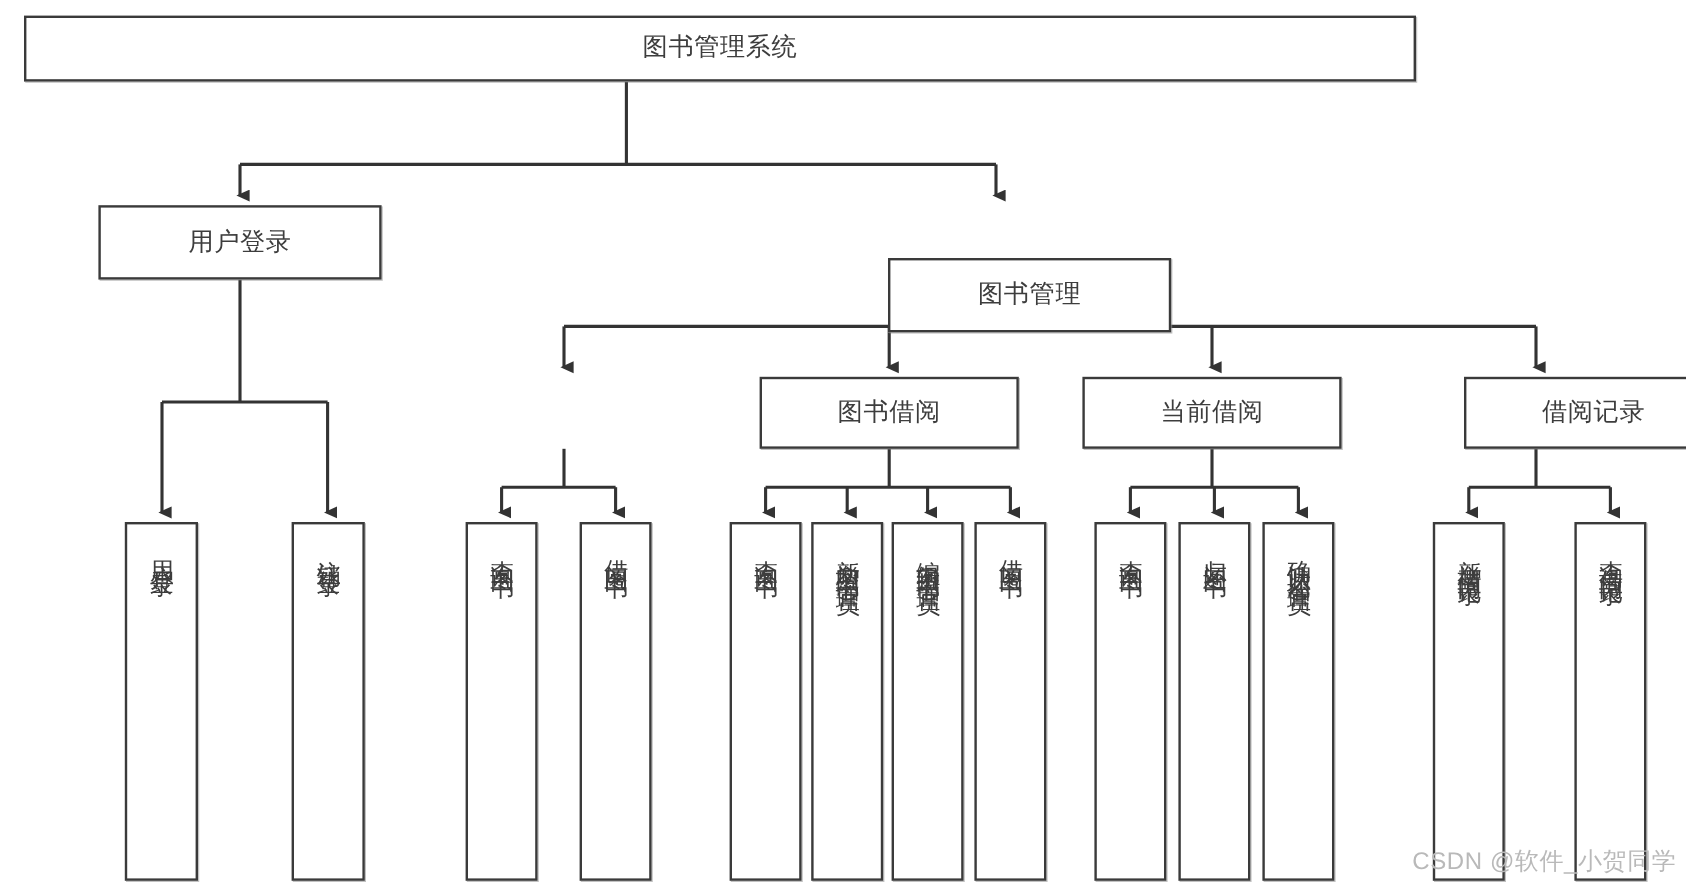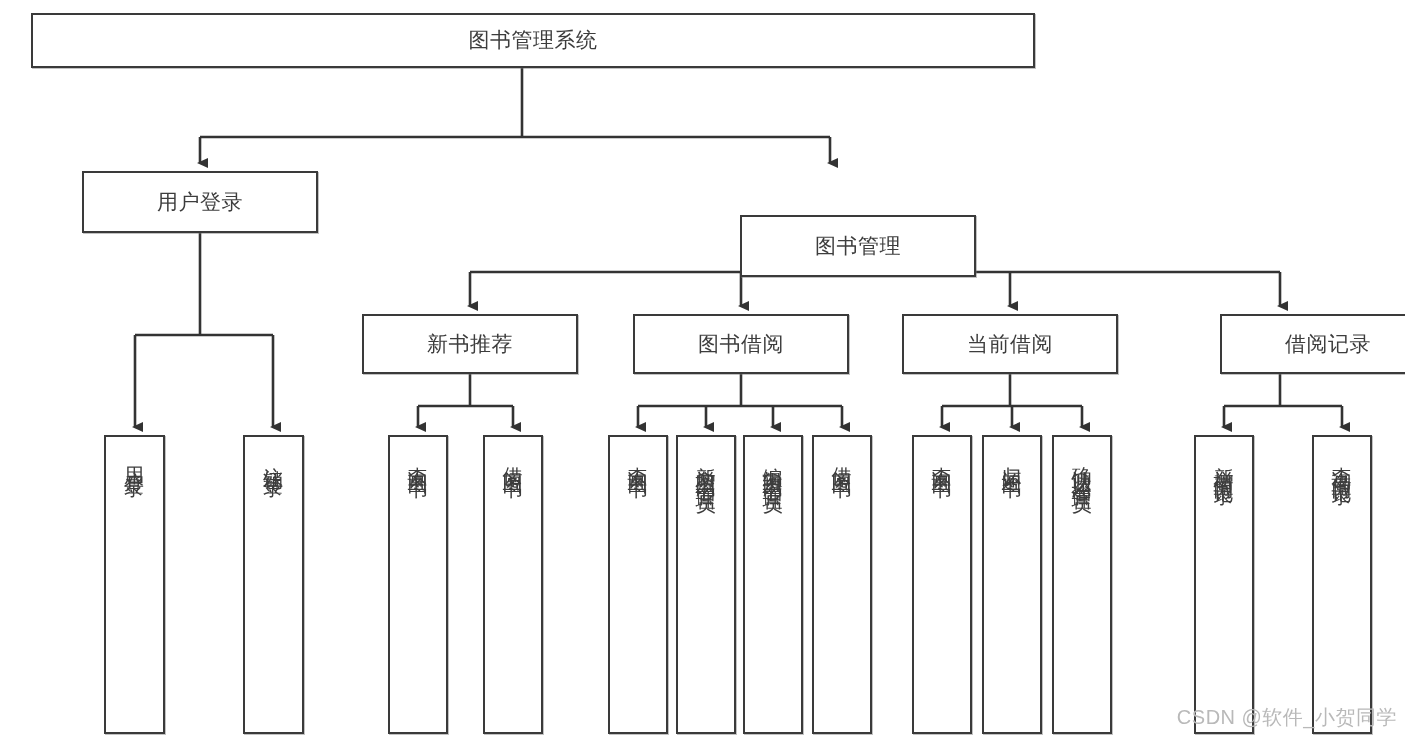--- a/index.html
+++ b/index.html
@@ -87,34 +87,31 @@
       <path d="M1012,406 L1012,427" marker-end="url(#arrow)"></path>
       <path d="M1082,406 L1082,427" marker-end="url(#arrow)"></path>
 
       <path d="M1280,374 L1280,406"></path>
       <path d="M1224,406 L1342,406"></path>
       <path d="M1224,406 L1224,427" marker-end="url(#arrow)"></path>
       <path d="M1342,406 L1342,427" marker-end="url(#arrow)"></path>
     </g>
   </svg>
 
-  <div class="node" style="left:20px;top:13px;width:1004px;height:55px;margin-left:11px;">
+  <div class="node" style="left:20px;top:13px;width:1160px;height:55px;">
     <span class="lbl">图书管理系统</span>
   </div>
 
   <div class="node" style="left:82px;top:171px;width:236px;height:62px;">
     <span class="lbl">用户登录</span>
   </div>
   <div class="node" style="left:740px;top:171px;width:236px;height:62px;margin-top:44px;">
     <span class="lbl">图书管理</span>
   </div>
 
-  <div class="node" style="left:362px;top:314px;width:216px;height:60px;">
-    <span class="lbl">新书推荐</span>
-  </div>
   <div class="node" style="left:633px;top:314px;width:216px;height:60px;text-align:right;">
     <span class="lbl">图书借阅</span>
   </div>
   <div class="node" style="left:902px;top:314px;width:216px;height:60px;justify-content:center;">
     <span class="lbl">当前借阅</span>
   </div>
   <div class="node" style="left:1220px;top:314px;width:216px;height:60px;">
     <span class="lbl">借阅记录</span>
   </div>
 

